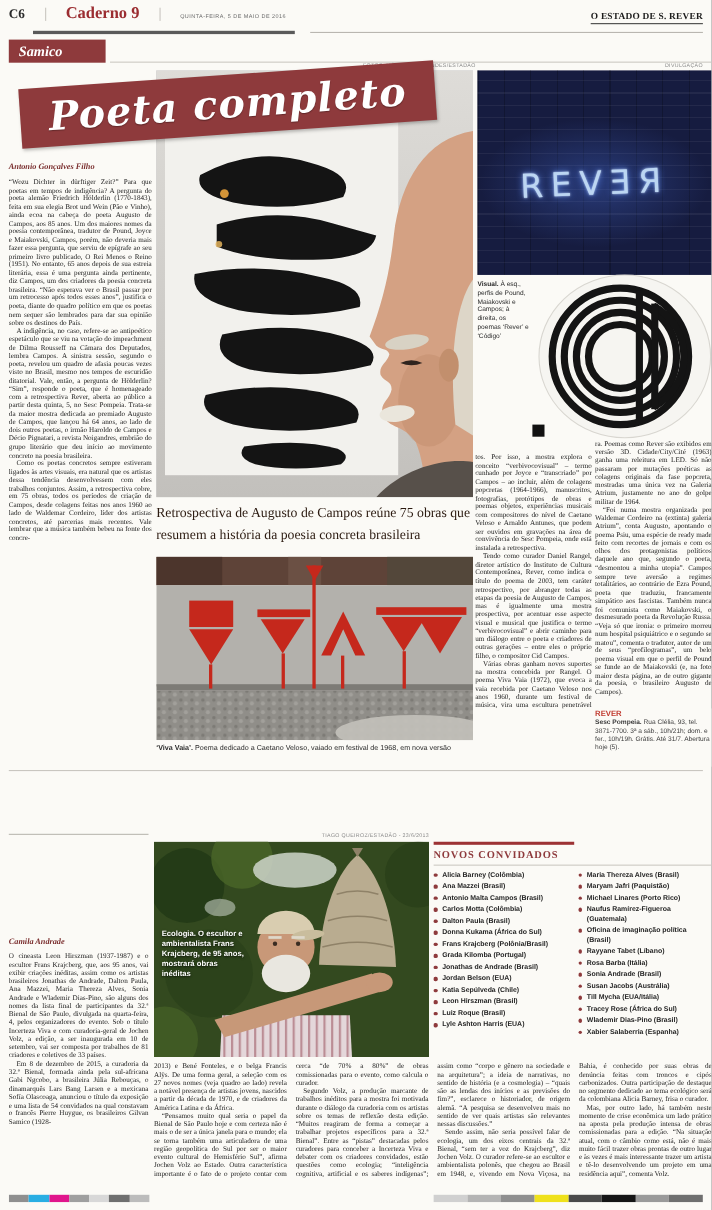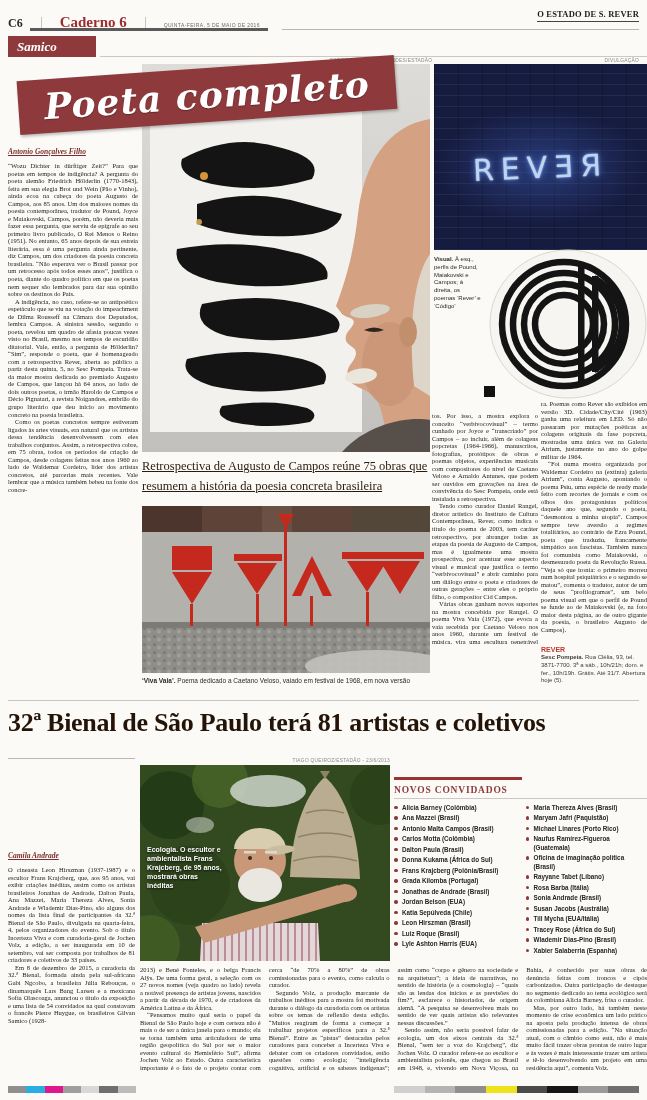--- a/index.html
+++ b/index.html
@@ -1,49 +1,49 @@
 <!DOCTYPE html>
 <html lang="pt"><head>
 <meta charset="utf-8">
 <style>
   html,body{margin:0;padding:0;background:#8c8c8c;}
   .page{position:relative;width:647px;height:1100px;margin:0 auto;background:#fbfaf6;
         font-family:"Liberation Serif",serif;overflow:hidden;}
   .abs{position:absolute;}
 
   
-  .hdr-left{left:8px;top:14px;display:flex;align-items:baseline;gap:18px;}
+  .hdr-left{left:8px;top:4px;display:flex;align-items:baseline;gap:18px;}
   .folio{font:bold 12px "Liberation Serif",serif;color:#2a2a2a;}
   .hsep{width:1px;height:12px;background:#c9c6c0;align-self:center;}
   .caderno{font:bold 15px "Liberation Serif",serif;color:#9b2d31;}
   .hdate{font:5px "Liberation Sans",sans-serif;color:#6b6b6b;letter-spacing:.4px;}
   .masthead{right:8px;top:9px;font:bold 8.5px "Liberation Serif",serif;color:#1c1c1c;
             border-bottom:1px solid #444;padding-bottom:2px;letter-spacing:.2px;}
   .rule-thick{left:30px;top:28px;width:238px;height:3px;background:#5a5a5a;}
   .rule-thin-top{left:282px;top:29px;width:357px;height:1px;background:#b9b6b0;}
   .visuais{left:8px;top:36px;width:88px;height:21px;background:#8e3a3c;color:#fff;
            font:bold italic 13px "Liberation Serif",serif;line-height:21px;padding-left:9px;box-sizing:border-box;}
   .visuais-rule{left:100px;top:56px;width:547px;height:1px;background:#ccc9c3;}
 
   
   .credit{font:4.8px "Liberation Sans",sans-serif;color:#8a8a8a;letter-spacing:.3px;white-space:nowrap;}
   .body-text{font-size:6.5px;line-height:1.16;color:#1b1b1b;text-align:justify;overflow:hidden;}
   .body-text p{margin:0;}
   .body-text p + p{text-indent:7px;}
-  .byline{font:bold italic 7.5px "Liberation Serif",serif;color:#7a2e2e;text-decoration:underline;}
+  .byline{font:bold italic 7.5px "Liberation Serif",serif;color:#7a2e2e;}
 
   
   .banner{left:18px;top:68px;width:378px;height:54px;background:#8e3a3c;z-index:6;
           transform:rotate(-4deg);box-shadow:1px 2px 3px rgba(0,0,0,.25);
           display:flex;align-items:center;justify-content:center;}
   .banner span{font:bold italic 36px "DejaVu Serif",serif;color:#fff;letter-spacing:1px;
                text-shadow:0 1px 1px rgba(0,0,0,.3);}
   .main-photo{left:142px;top:64px;width:288px;height:388px;overflow:hidden;background:#ccc;}
   .subhead{left:142px;top:456px;width:288px;height:46px;font:12.5px/1.6 "Liberation Serif",serif;
-           color:#2b1a10;overflow:hidden;text-decoration:underline;}
+           color:#2b1a10;overflow:hidden;}
   .viva-photo{left:142px;top:506px;width:288px;height:167px;overflow:hidden;}
   .caption{font:6.5px/1.25 "Liberation Sans",sans-serif;color:#2a2a2a;}
   .caption b{font-weight:bold;}
   .viva-cap{left:142px;top:677px;width:288px;}
   .rever-photo{left:434px;top:64px;width:213px;height:186px;background-color:#161c40;overflow:hidden;
     background-image:
       radial-gradient(ellipse 70% 45% at 50% 55%, rgba(72,110,215,.38), transparent 70%),
       repeating-linear-gradient(0deg, rgba(255,255,255,.06) 0 1px, transparent 1px 11px),
       repeating-linear-gradient(90deg, rgba(0,0,0,.22) 0 1px, transparent 1px 24px);}
   .neon{position:absolute;left:0;right:0;top:46%;text-align:center;transform:rotate(-2.5deg);
@@ -62,21 +62,21 @@
   .headline2{left:8px;top:706px;width:635px;font:bold 26px/1.3 "Liberation Serif",serif;
              color:#241307;letter-spacing:-.3px;white-space:nowrap;}
   .sf-rule{left:8px;top:758px;width:127px;height:1px;background:#bbb8b2;}
   .standfirst{left:8px;top:766px;width:127px;font:9.5px/1.28 "Liberation Sans",sans-serif;color:#3a3a3a;}
   .byline2{left:8px;top:851px;}
   .a2col1{left:8px;top:866px;width:127px;height:218px;}
   .bienal-photo{left:140px;top:765px;width:250px;height:196px;overflow:hidden;}
   .bienal-credit{left:140px;top:758px;width:250px;text-align:right;}
   .photo-cap-overlay{position:absolute;left:7px;top:80px;width:78px;
       font:bold 7px/1.3 "Liberation Sans",sans-serif;color:#fff;text-shadow:0 1px 2px rgba(0,0,0,.8);}
-  .guests{left:394px;top:765px;width:253px;height:193px;overflow:hidden;box-sizing:border-box;margin-top:12px;}
+  .guests{left:394px;top:765px;width:253px;height:193px;overflow:hidden;box-sizing:border-box;}
   .guests .redbar{width:128px;height:2.5px;background:#9c3234;}
   .gtitle{font:bold 9.5px "Liberation Serif",serif;color:#8e3a3c;letter-spacing:.8px;margin:5px 0 3px;}
   .gtitle-rule{height:1px;background:#ccc9c3;margin-bottom:5px;}
   .guests-cols{display:flex;gap:10px;}
   .gcol{flex:1;}
   .guest{position:relative;padding-left:8px;font:bold 6.3px/1.35 "Liberation Sans",sans-serif;
          color:#252525;margin-bottom:2px;}
   .gdot{position:absolute;left:0;top:2px;width:3.5px;height:3.5px;border-radius:50%;background:#8e3a3c;}
   .a2flow{left:140px;top:966px;width:507px;height:126px;column-count:4;column-gap:8px;}
 
@@ -87,21 +87,21 @@
   .sw{flex:1;height:100%;}
 </style>
 </head>
 <body>
 
 <div class="page">
 
   <div class="abs hdr-left">
     <span class="folio">C6</span>
     <span class="hsep"></span>
-    <span class="caderno">Caderno 6</span>
+    <span class="caderno">Caderno 9</span>
     <span class="hsep"></span>
     <span class="hdate">QUINTA-FEIRA, 5 DE MAIO DE 2016</span>
   </div>
   <div class="abs masthead">O ESTADO DE S. REVER</div>
   <div class="abs rule-thick"></div>
   <div class="abs rule-thin-top"></div>
   <div class="abs visuais">Samico</div>
   <div class="abs visuais-rule"></div>
 
   <div class="abs credit" style="left:330px;top:58px;">FOTOS: MÁRCIO FERNANDES/ESTADÃO</div>
@@ -232,21 +232,20 @@
   <div class="abs service">
     <div class="stitle">REVER</div>
     <div class="sbody">
       <b>Sesc Pompeia.</b>
       <span>Rua Clélia, 93, tel. 3871-7700. 3ª a sáb., 10h/21h; dom. e fer., 10h/19h. Grátis. Até 31/7. Abertura hoje (5).</span>
     </div>
   </div>
 
   <div class="abs divider"></div>
 
-  <div class="abs headline2">32ª Bienal de São Paulo terá 81 artistas e coletivos</div>
   <div class="abs sf-rule"></div>
   <div class="abs byline byline2">Camila Andrade</div>
   <div class="abs body-text a2col1">
       <p>O cineasta Leon Hirszman (1937-1987) e o escultor Frans Krajcberg, que, aos 95 anos, vai exibir criações inéditas, assim como os artistas brasileiros Jonathas de Andrade, Dalton Paula, Ana Mazzei, Maria Thereza Alves, Sonia Andrade e Wlademir Dias-Pino, são alguns dos nomes da lista final de participantes da 32.ª Bienal de São Paulo, divulgada na quarta-feira, 4, pelos organizadores do evento. Sob o título Incerteza Viva e com curadoria-geral de Jochen Volz, a edição, a ser inaugurada em 10 de setembro, vai ser composta por trabalhos de 81 criadores e coletivos de 33 países.</p>
       <p>Em 8 de dezembro de 2015, a curadoria da 32.ª Bienal, formada ainda pela sul-africana Gabi Ngcobo, a brasileira Júlia Rebouças, o dinamarquês Lars Bang Larsen e a mexicana Sofía Olascoaga, anunciou o título da exposição e uma lista de 54 convidados na qual constavam o francês Pierre Huygue, os brasileiros Gilvan Samico (1928-</p>
     </div>
 
   <div class="abs credit bienal-credit">TIAGO QUEIROZ/ESTADÃO - 23/6/2013</div>
 
   <div class="abs bienal-photo">

